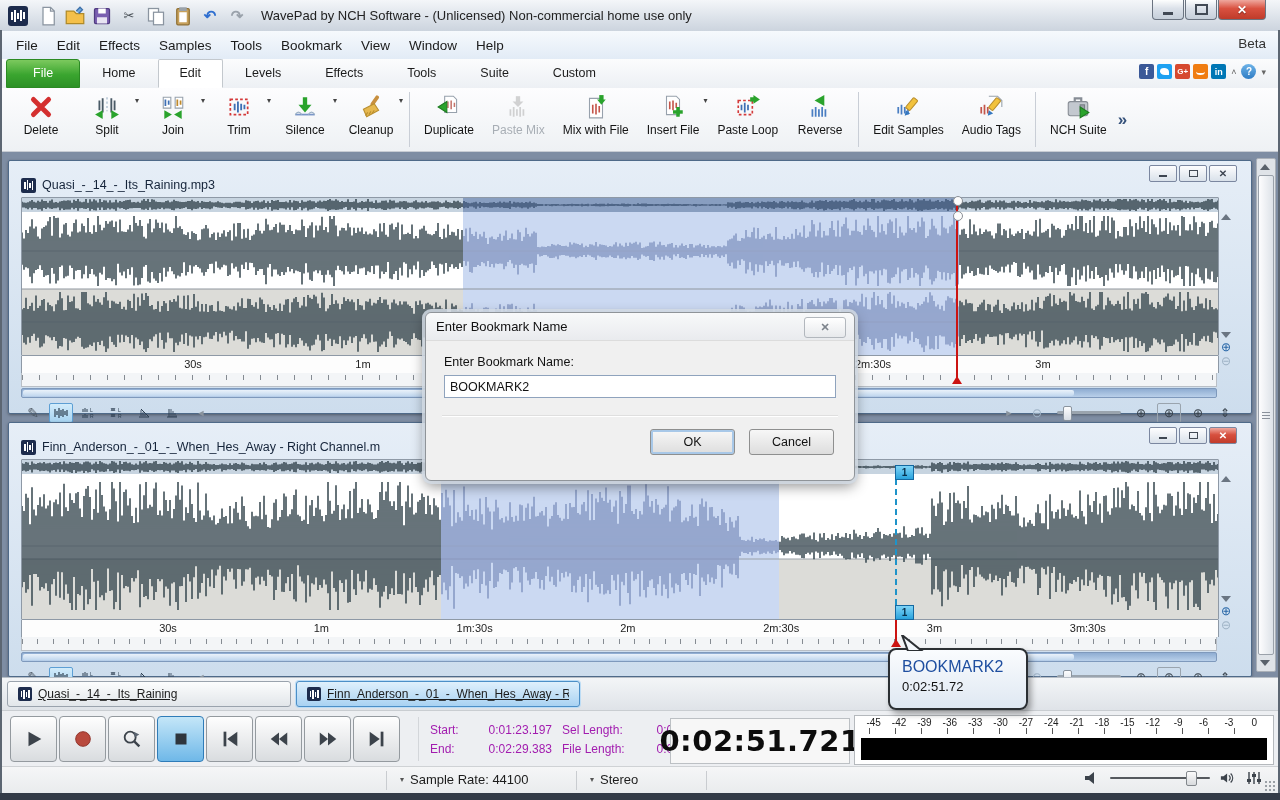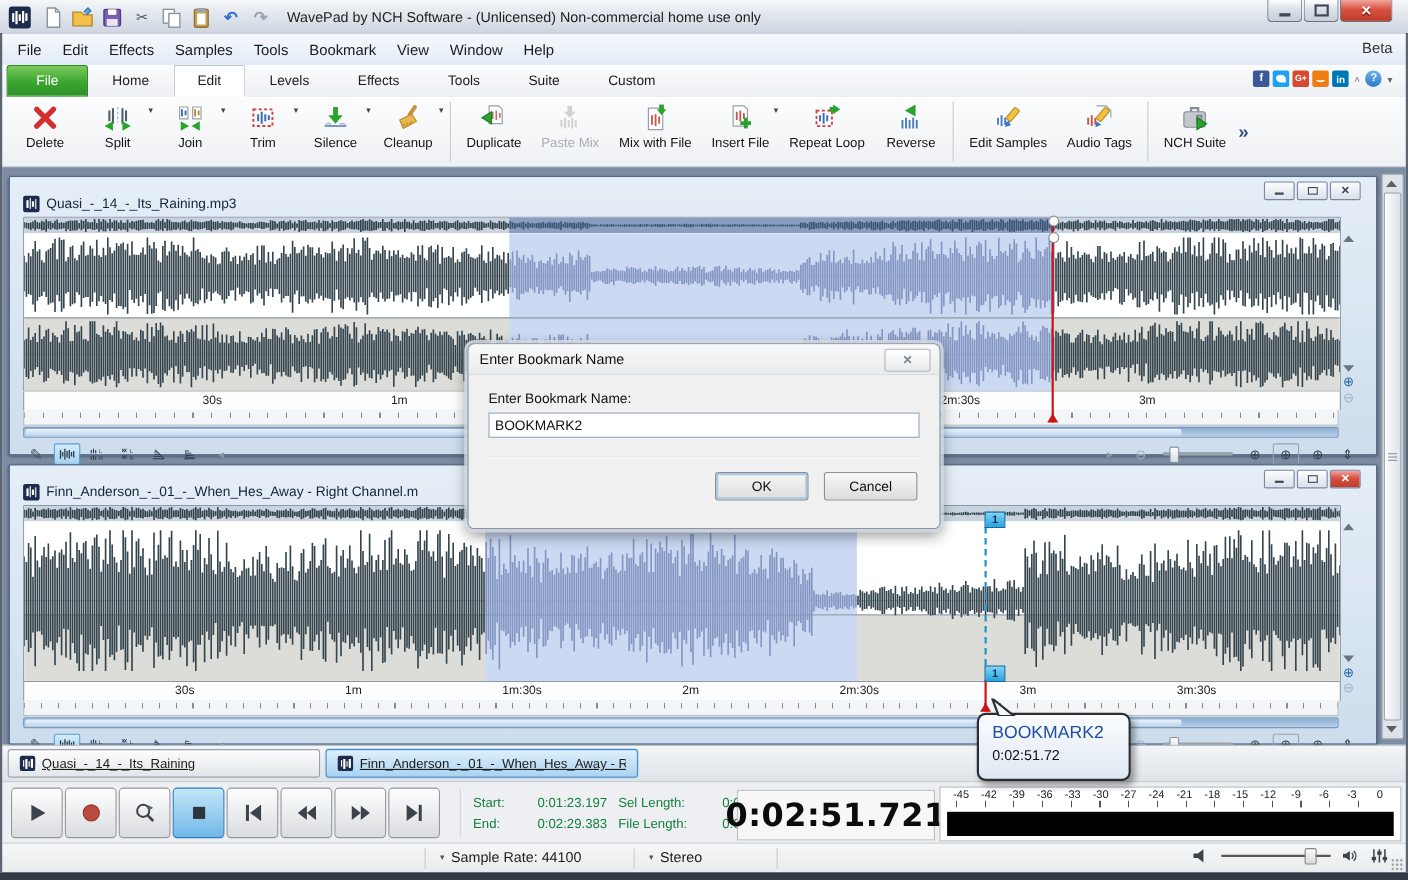--- a/index.html
+++ b/index.html
@@ -163,21 +163,21 @@
   .ftab .dw-ico{width:14px;height:14px;}
   .ftab span{white-space:nowrap;overflow:hidden;text-decoration:underline;}
 
   
   .transport{position:absolute;left:2px;top:710px;width:1276px;height:56px;background:#edeff2;border-top:1px solid #c9cdd1;}
   .tpbtn{position:absolute;top:5px;width:45px;height:44px;border:1px solid #949a9f;border-radius:4px;
     background:linear-gradient(#fefefe,#d9dcdf);display:flex;align-items:center;justify-content:center;}
   .tpbtn.on{background:linear-gradient(#c4e6f8,#6fb8e8);border-color:#2f7cb8;}
   .tpbtn svg{width:22px;height:22px;}
   .stat{position:absolute;left:428px;top:9px;display:grid;grid-template-columns:40px 92px 78px 90px;
-    grid-auto-rows:19px;font-size:12px;color:#15803d;align-items:center;}
+    grid-auto-rows:19px;font-size:12px;color:#a21caf;align-items:center;}
   .stat .v{text-align:right;padding-right:10px;}
   .statsep{position:absolute;left:416px;top:6px;bottom:6px;width:1px;background:#d3d6da;}
   .bigtime{position:absolute;left:668px;top:7px;width:178px;height:44px;background:#f7f7f7;border:1px solid #bcc0c4;
     display:flex;align-items:center;justify-content:center;font-family:"DejaVu Sans",sans-serif;
     font-size:29px;font-weight:bold;color:#0c0c0c;letter-spacing:.5px;}
   .meter{position:absolute;left:852px;top:4px;width:420px;height:50px;background:#fff;border:1px solid #b5b9bd;box-sizing:border-box;}
   .mscale{display:flex;padding:1px 6px 0;}
   .mscale span{flex:1;text-align:center;font-size:10px;color:#222;}
   .mticks{height:6px;margin:0 14px;background:repeating-linear-gradient(90deg,#555 0 1px,transparent 1px 26.1px);}
   .mbar{position:absolute;left:6px;right:6px;top:22px;bottom:4px;background:#000;}
@@ -398,21 +398,21 @@
         </svg>
       <span class="tlbl">Insert File</span>
     </div>
     <div class="tbtn">
       <svg viewBox="0 0 24 24">
           <rect x="3" y="6" width="13" height="13" fill="none" stroke="#d43a3a" stroke-dasharray="2.5 2" stroke-width="1.5"></rect>
           <path d="M6 10v5M9 8v9M12 10v5" stroke="#3d6fb4" stroke-width="1.6"></path>
           <rect x="14" y="3" width="4" height="4" fill="#2aa32c"></rect>
           <polygon points="17,1 23,5 17,9" fill="#2aa32c"></polygon>
         </svg>
-      <span class="tlbl">Repeat Loop</span>
+      <span class="tlbl">Paste Loop</span>
     </div>
     <div class="tbtn">
       <svg viewBox="0 0 24 24">
           <polygon points="16,1 16,11 7,6" fill="#2aa32c"></polygon>
           <path d="M5 14v7M8 12v9M11 14v7M14 12v9M17 14v7" stroke="#4a7ec2" stroke-width="1.6"></path>
         </svg>
       <span class="tlbl">Reverse</span>
     </div>
     <div class="tsep"></div>
     <div class="tbtn">

